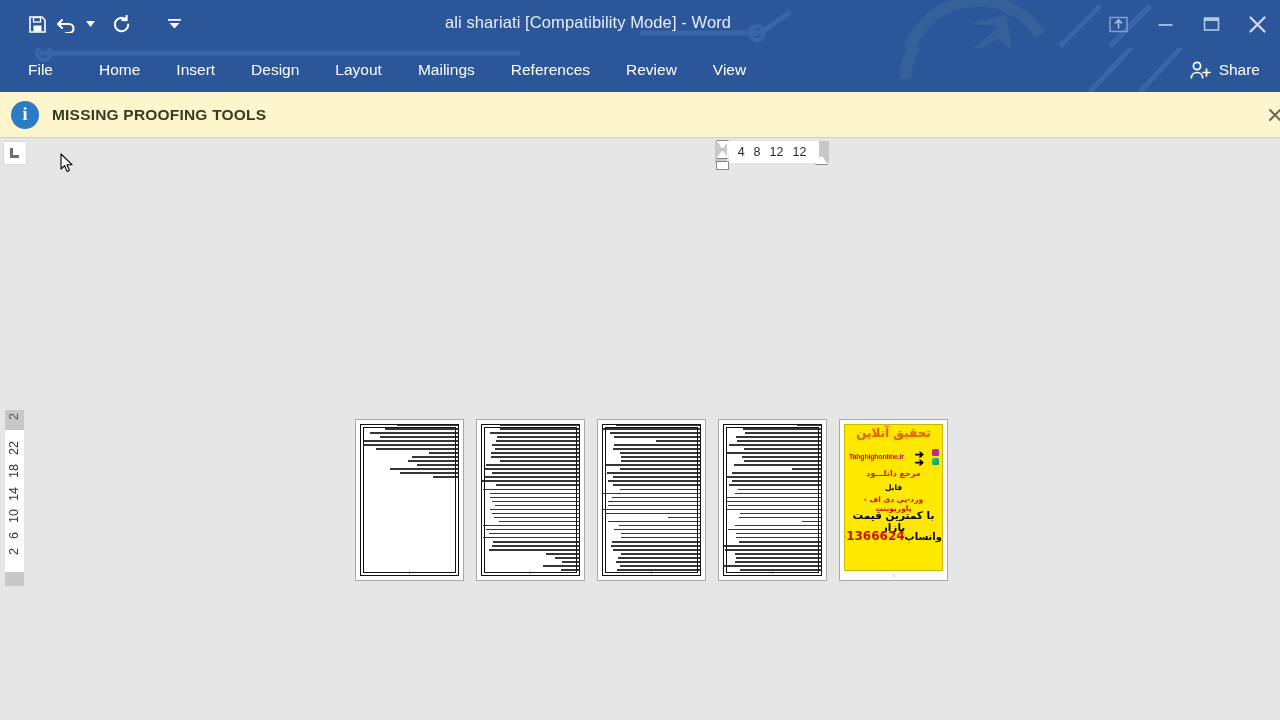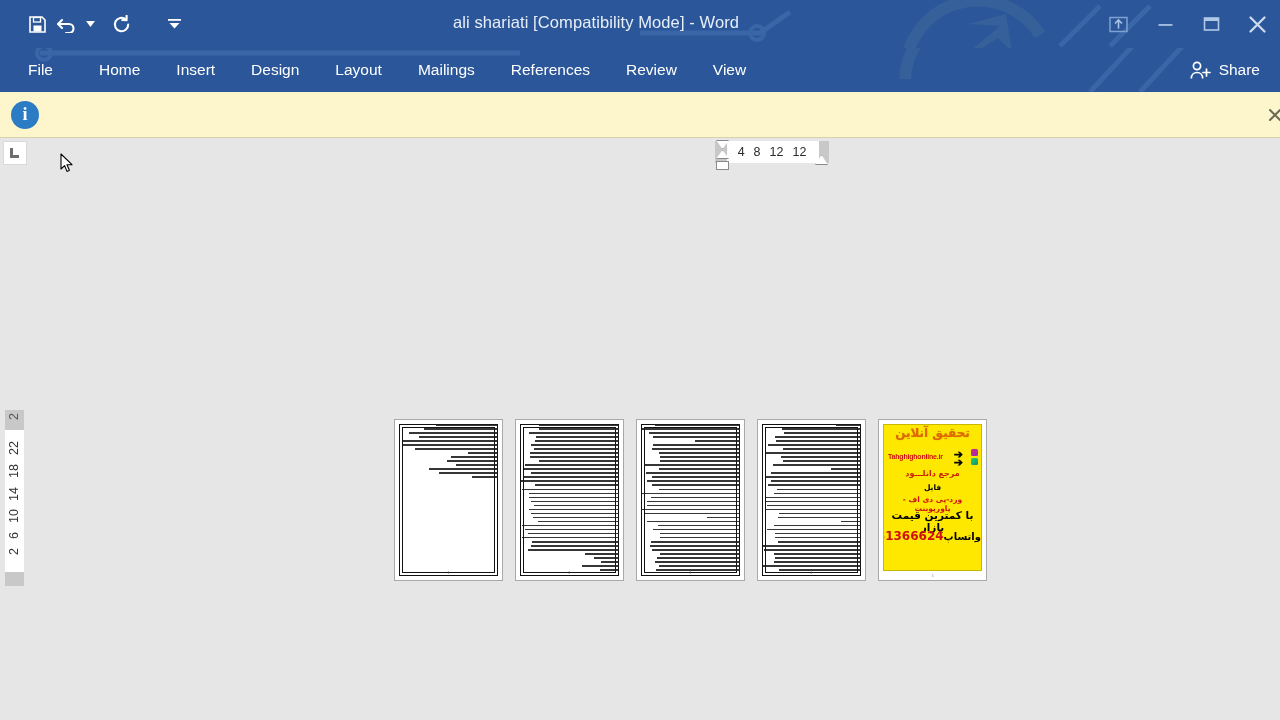--- a/index.html
+++ b/index.html
@@ -24,21 +24,21 @@
   .qat{position:absolute;left:22px;top:10px;display:flex;align-items:center;gap:0;height:28px;}
   .qat-btn{
     width:30px;height:28px;display:flex;align-items:center;justify-content:center;
     color:#fff;cursor:default;
   }
   .qat-btn svg{display:block;}
   .qat-caret{width:16px;height:28px;display:flex;align-items:center;justify-content:center;}
   .qat-caret svg{display:block;}
 
   .apptitle{
-    position:absolute;left:8px;top:13px;width:1176px;text-align:center;
+    position:absolute;left:0;top:13px;width:1176px;text-align:center;
     color:#E7EEF8;font-size:16.5px;letter-spacing:.1px;
     white-space:nowrap;
   }
 
   .wincontrols{position:absolute;right:0;top:0;height:48px;display:flex;align-items:center;}
   .wc{width:46px;height:48px;display:flex;align-items:center;justify-content:center;}
   .wc.rdo{width:48px;}
   .wc svg{display:block;}
 
   
@@ -140,21 +140,21 @@
   .vnum{
     font-size:12.5px;color:#333;
     writing-mode:vertical-rl;transform:rotate(180deg);
     font-family:"Liberation Sans",sans-serif;line-height:1;
   }
   .vnum.top{position:absolute;top:3px;left:3px;color:#555;}
 
   
   .pages{
     position:absolute;left:355px;top:419px;
-    display:flex;align-items:flex-start;gap:12px;margin-left:39px;
+    display:flex;align-items:flex-start;gap:12px;
   }
   .page{
     width:109px;height:162px;background:#FFFFFF;
     border:1px solid #A9A9A9;position:relative;overflow:hidden;
     box-shadow:0 0 0 0 rgba(0,0,0,0);
   }
   .page .inner{
     position:absolute;left:4px;top:4px;right:4px;bottom:4px;
     border:1px solid #111;
   }
@@ -331,20 +331,21 @@
         <circle cx="7" cy="5" r="3.6" fill="none" stroke="#fff" stroke-width="1.7"></circle>
         <path d="M1.3 17.5 c0-3.6 2.6-6 5.7-6 s5.7 2.4 5.7 6" fill="none" stroke="#fff" stroke-width="1.7"></path>
         <path d="M16.5 8 v7 M13 11.5 h7" stroke="#fff" stroke-width="1.7" stroke-linecap="round"></path>
       </svg>
       <span>Share</span>
     </div>
   </div>
 
   <div class="notif">
     <div class="notif-icon">i</div>
+    <div class="notif-strong">MISSING PROOFING TOOLS</div>
     <div class="notif-close">
       <svg width="14" height="14" viewBox="0 0 14 14">
           <path d="M2 2 L12 12 M12 2 L2 12" stroke="#6A6A5A" stroke-width="2" stroke-linecap="round"></path>
         </svg>
     </div>
   </div>
 
   <div class="tabsel">
     <div class="L"></div>
   </div>

